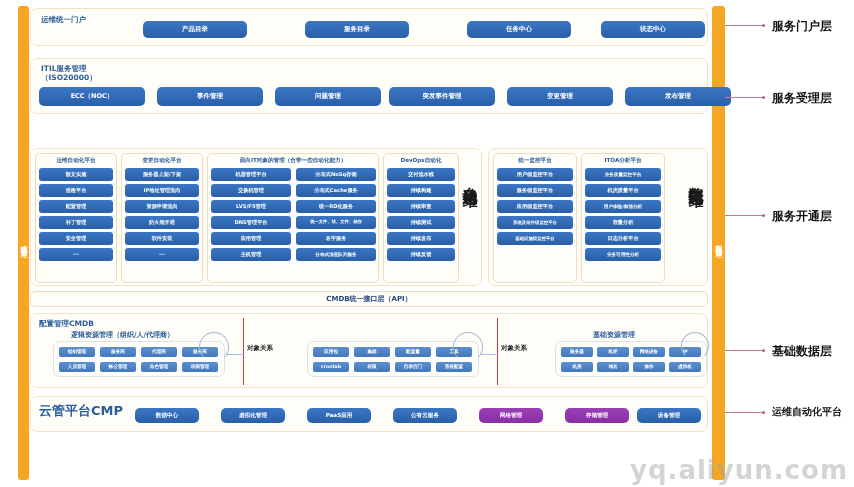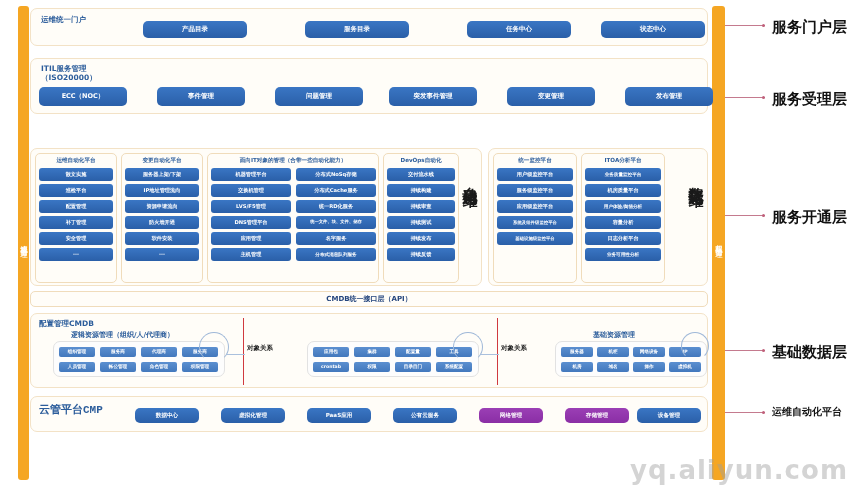--- a/index.html
+++ b/index.html
@@ -62,21 +62,21 @@
     overflow: hidden;
   }
   .pill.purple { background: linear-gradient(180deg,#9b3fb5 0%, #8a2ea5 100%); }
 
   
   #panel-portal { left: 30px; top: 8px; width: 678px; height: 38px; }
   .portal-btn { position: absolute; top: 12px; height: 17px; width: 104px; }
 
   
   #panel-itil { left: 30px; top: 58px; width: 678px; height: 56px; }
-  .itil-btn { position: absolute; top: 28px; height: 19px; width: 88px; }
+  .itil-btn { position: absolute; top: 28px; height: 19px; width: 106px; }
 
   
   .apibar {
     position: absolute;
     background: #fffdf8;
     border: 1px solid #f0dcbb;
     border-radius: 5px;
     display: flex; align-items: center; justify-content: center;
     font-size: 7px; font-weight: bold; color: #24457d;
   }
@@ -140,33 +140,32 @@
     border-radius: 50%;
   }
   .conn-line { position: absolute; background: #aac0dd; height: 1px; }
 
   
   #panel-cmp  { left: 30px; top: 396px; width: 678px; height: 36px; }
   #panel-iaas { left: 30px; top: 440px; width: 678px; height: 38px; }
   .cmp-btn  { position: absolute; top: 11px; height: 15px; width: 64px; font-size: 5.6px; }
   .iaas-btn { position: absolute; top: 12px; height: 15px; width: 64px; font-size: 5.6px; }
   .row-title {
-    position: absolute; left: 8px; font-size: 11px; color: #2c5d9b; font-weight: bold;
-    white-space: nowrap;
-    font-family: Liberation Mono, monospace;
+    position: absolute; left: 8px; font-size: 13px; color: #2c5d9b; font-weight: bold;
+    white-space: nowrap;
   }
 
   
   .callout-line { position: absolute; height: 1px; background: #c47a8e; }
   .callout-dot {
     position: absolute; width: 3px; height: 3px; border-radius: 50%;
     background: #c0607a;
   }
   .callout-text {
-    position: absolute; font-size: 15px; font-weight: bold; color: #111;
+    position: absolute; font-size: 12px; font-weight: bold; color: #111;
     white-space: nowrap;
   }
 
   
   .watermark {
     position: absolute; right: 6px; bottom: 2px;
     font-size: 26px; color: rgba(160,160,160,0.45);
     font-weight: bold; letter-spacing: 1px; pointer-events: none;
   }
   .watermark2 {

